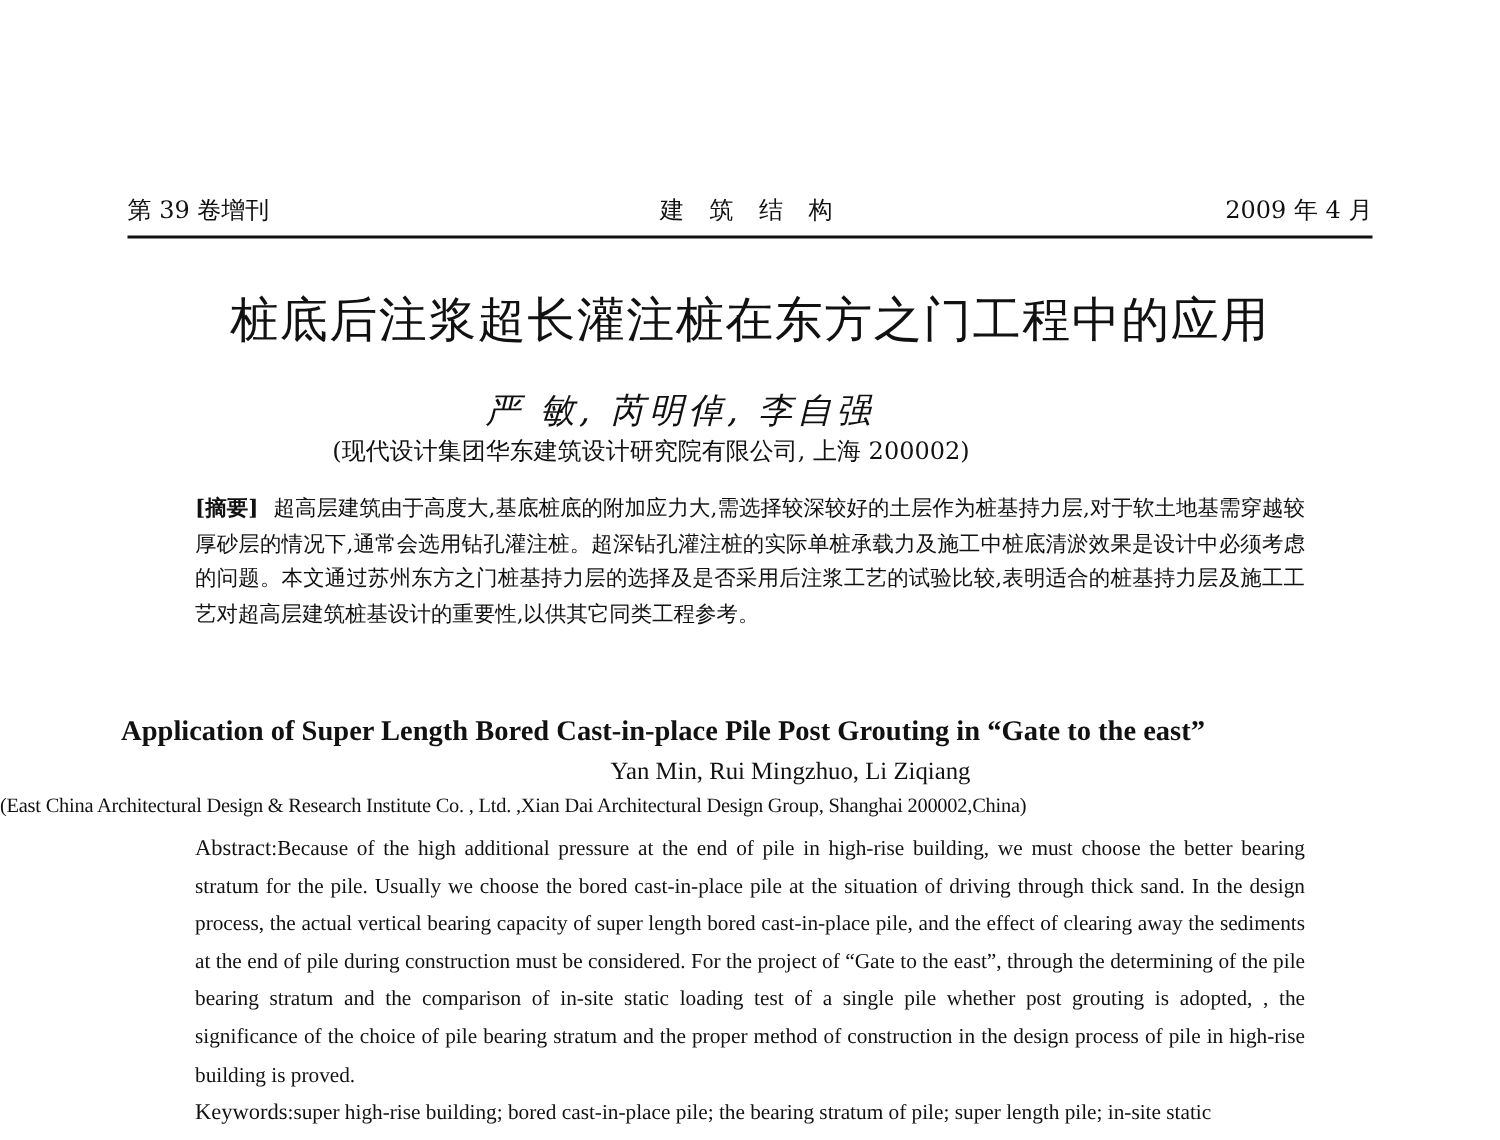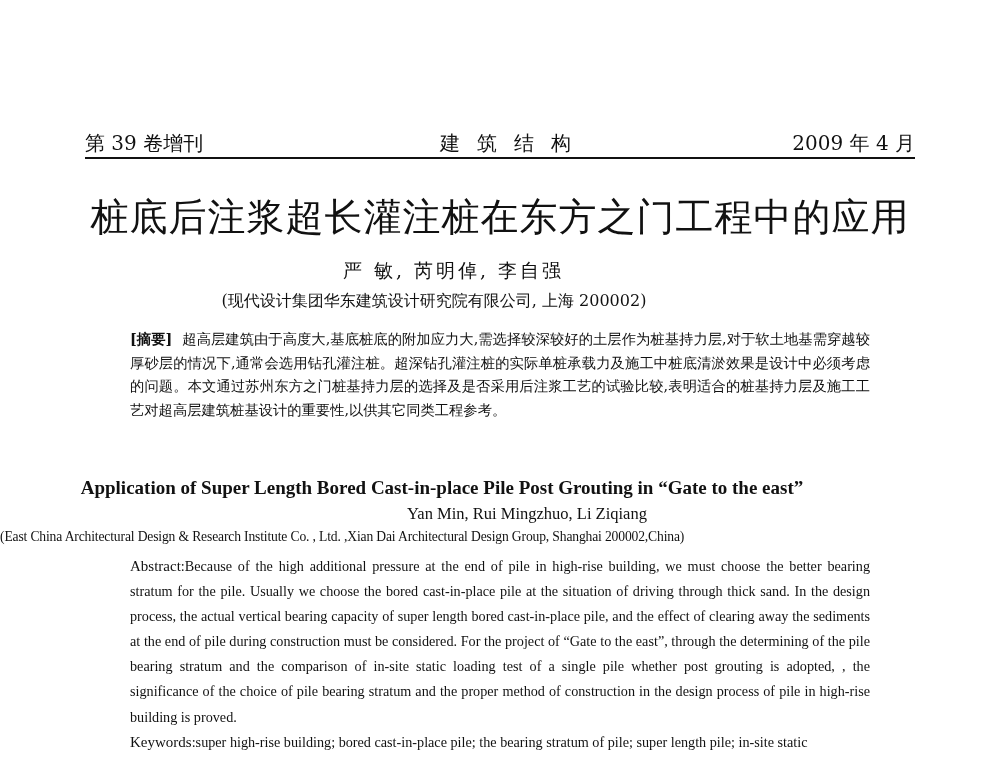--- a/index.html
+++ b/index.html
@@ -1,29 +1,29 @@
 <!DOCTYPE html>
 <html><head>
 <meta charset="utf-8">
 <style>
   html, body { margin: 0; padding: 0; background: #ffffff; }
   body { width: 1000px; height: 760px; position: relative; overflow: hidden; color: #111; }
   .page { position: absolute; left: 0; top: 0; width: 1000px; height: 760px; }
 
   .running-header { position: absolute; left: 85px; top: 128px; width: 830px; height: 26px;
-    font-family: "DejaVu Serif", serif; font-size: 20px; }
+    font-family: "DejaVu Serif", serif; font-size: 16px; }
   .rh-left { position: absolute; left: 0; top: 2px; }
   .rh-center { position: absolute; left: 355px; top: 2px; letter-spacing: 17px; }
   .rh-right { position: absolute; right: 0; top: 2px; }
   .rh-rule { position: absolute; left: 85px; top: 157px; width: 830px; height: 2px; background: #111; }
 
   .title-cn { position: absolute; left: 0; width: 1000px; top: 192px; text-align: center;
-    font-family: "DejaVu Serif", serif; font-size: 38px; letter-spacing: 1px; }
+    font-family: "DejaVu Serif", serif; font-size: 32px; letter-spacing: 1px; }
   .authors-cn { position: absolute; left: 0; width: 907px; top: 258px; text-align: center;
-    font-family: "DejaVu Serif", serif; font-size: 19px; letter-spacing: 3px; }
+    font-family: "DejaVu Serif", serif; font-size: 23px; letter-spacing: 3px; font-style: italic; }
   .affil-cn { position: absolute; left: 0; width: 868px; top: 291px; text-align: center;
     font-family: "DejaVu Serif", serif; font-size: 16px; }
 
   .cn-block { position: absolute; left: 130px; width: 740px; top: 328px;
     font-family: "DejaVu Serif", serif; font-size: 14.3px; line-height: 23.5px; text-align: justify; }
   .cn-block p { margin: 0; }
   .tag { font-weight: bold; margin-right: 10px; }
 
   .title-en { position: absolute; left: 0; width: 884px; top: 477px; text-align: center;
     font-family: "Liberation Serif", serif; font-size: 19px; font-weight: bold; }

